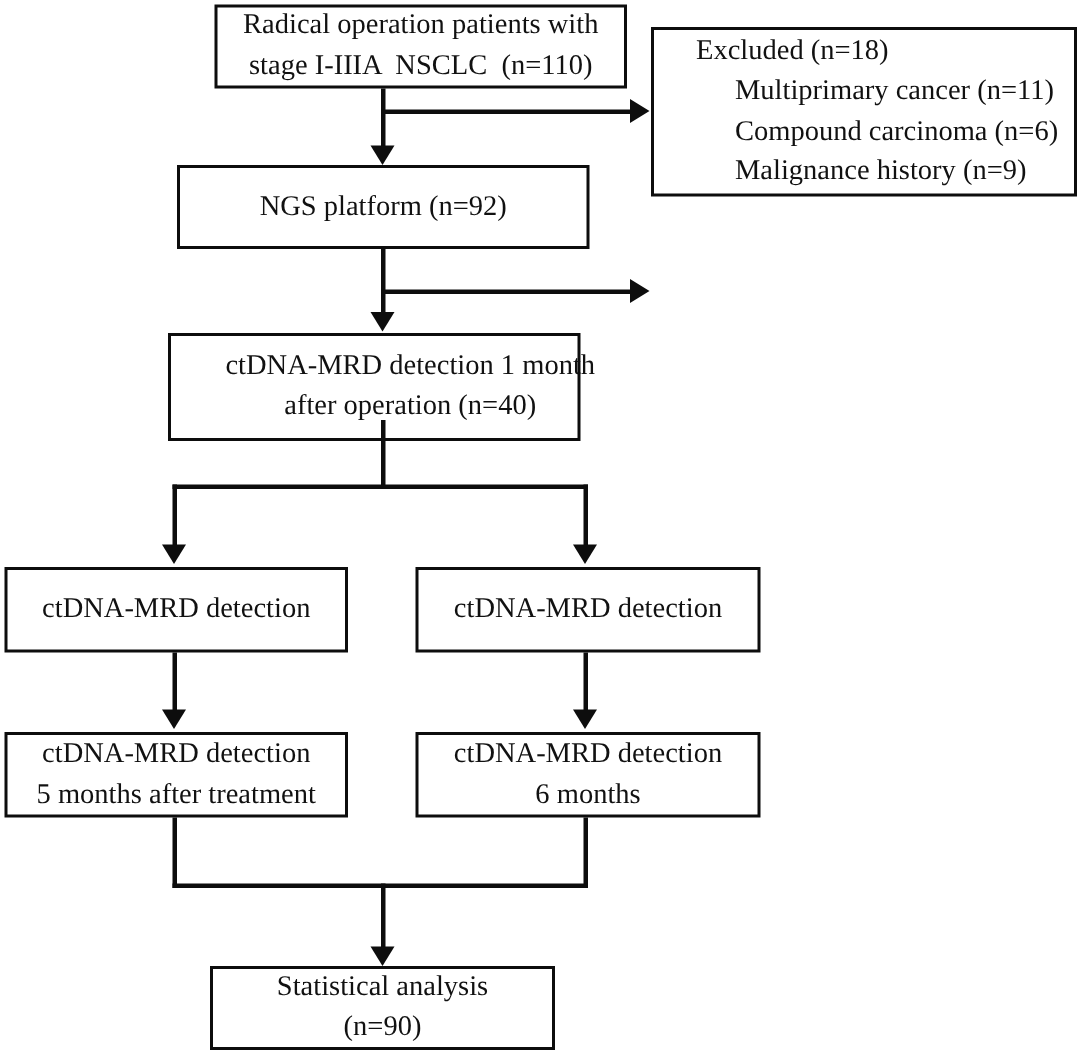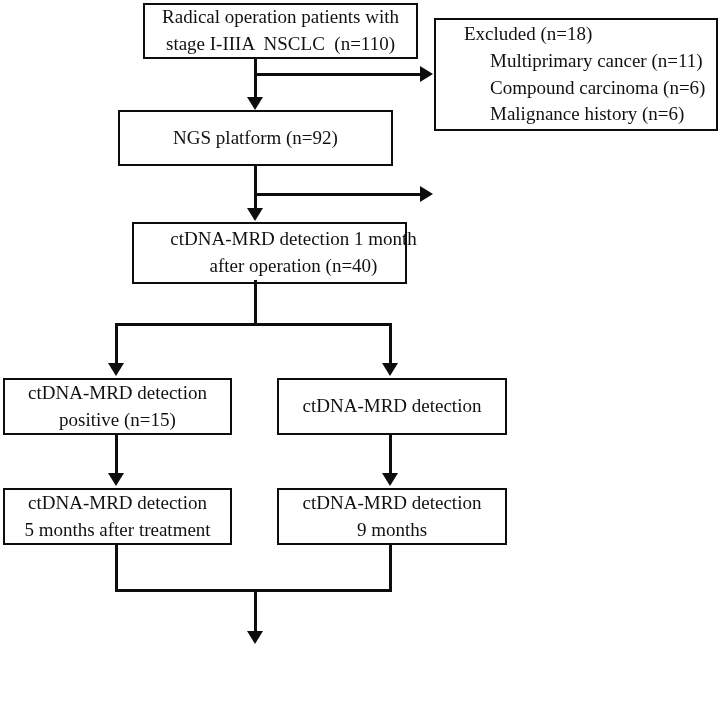--- a/index.html
+++ b/index.html
@@ -75,52 +75,55 @@
 
   <div class="node center" style="left:118px; top:3px; width:275px; height:56px;margin-left:25px;">
     <span class="line">Radical operation patients with</span>
     <span class="line">stage I-IIIA  NSCLC  (n=110)</span>
   </div>
 
   <div class="node left-align" style="left:434px; top:18px; width:284px; height:113px;">
     <span class="line">Excluded (n=18)</span>
     <span class="line indent">Multiprimary cancer (n=11)</span>
     <span class="line indent">Compound carcinoma (n=6)</span>
-    <span class="line indent">Malignance history (n=6)</span>
+    <span class="line indent">Malignance history (n=9)</span>
   </div>
 
   <div class="node center" style="left:118px; top:110px; width:275px; height:56px;">
     <span class="line">NGS platform (n=92)</span>
   </div>
 
 
-  <div class="node center" style="left:132px; top:222px; width:275px; height:62px;padding-left:48px;">
+  <div class="node center" style="left:112px; top:222px; width:275px; height:72px;padding-left:48px;">
     <span class="line">ctDNA-MRD detection 1 month</span>
     <span class="line">after operation (n=40)</span>
   </div>
 
   <div class="node center" style="left:3px; top:378px; width:229px; height:57px;">
     <span class="line">ctDNA-MRD detection</span>
-    <span class="line">positive (n=15)</span>
   </div>
 
   <div class="node center" style="left:277px; top:378px; width:230px; height:57px;">
     <span class="line">ctDNA-MRD detection</span>
   </div>
 
   <div class="node center" style="left:3px; top:488px; width:229px; height:57px;">
     <span class="line">ctDNA-MRD detection</span>
     <span class="line">5 months after treatment</span>
   </div>
 
   <div class="node center" style="left:277px; top:488px; width:230px; height:57px;">
     <span class="line">ctDNA-MRD detection</span>
-    <span class="line">9 months</span>
+    <span class="line">6 months</span>
   </div>
 
+  <div class="node center" style="left:140px; top:644px; width:230px; height:56px;">
+    <span class="line">Statistical analysis</span>
+    <span class="line">(n=90)</span>
+  </div>
 
   <div class="v-line" style="left:254px; top:59px; height:40px;"></div>
   <div class="arrow-down" style="left:247px; top:97px;"></div>
 
   <div class="h-line" style="left:254px; top:73px; width:167px;"></div>
   <div class="arrow-right" style="left:420px; top:66px;"></div>
 
   <div class="v-line" style="left:254px; top:166px; height:44px;"></div>
   <div class="arrow-down" style="left:247px; top:208px;"></div>
 

